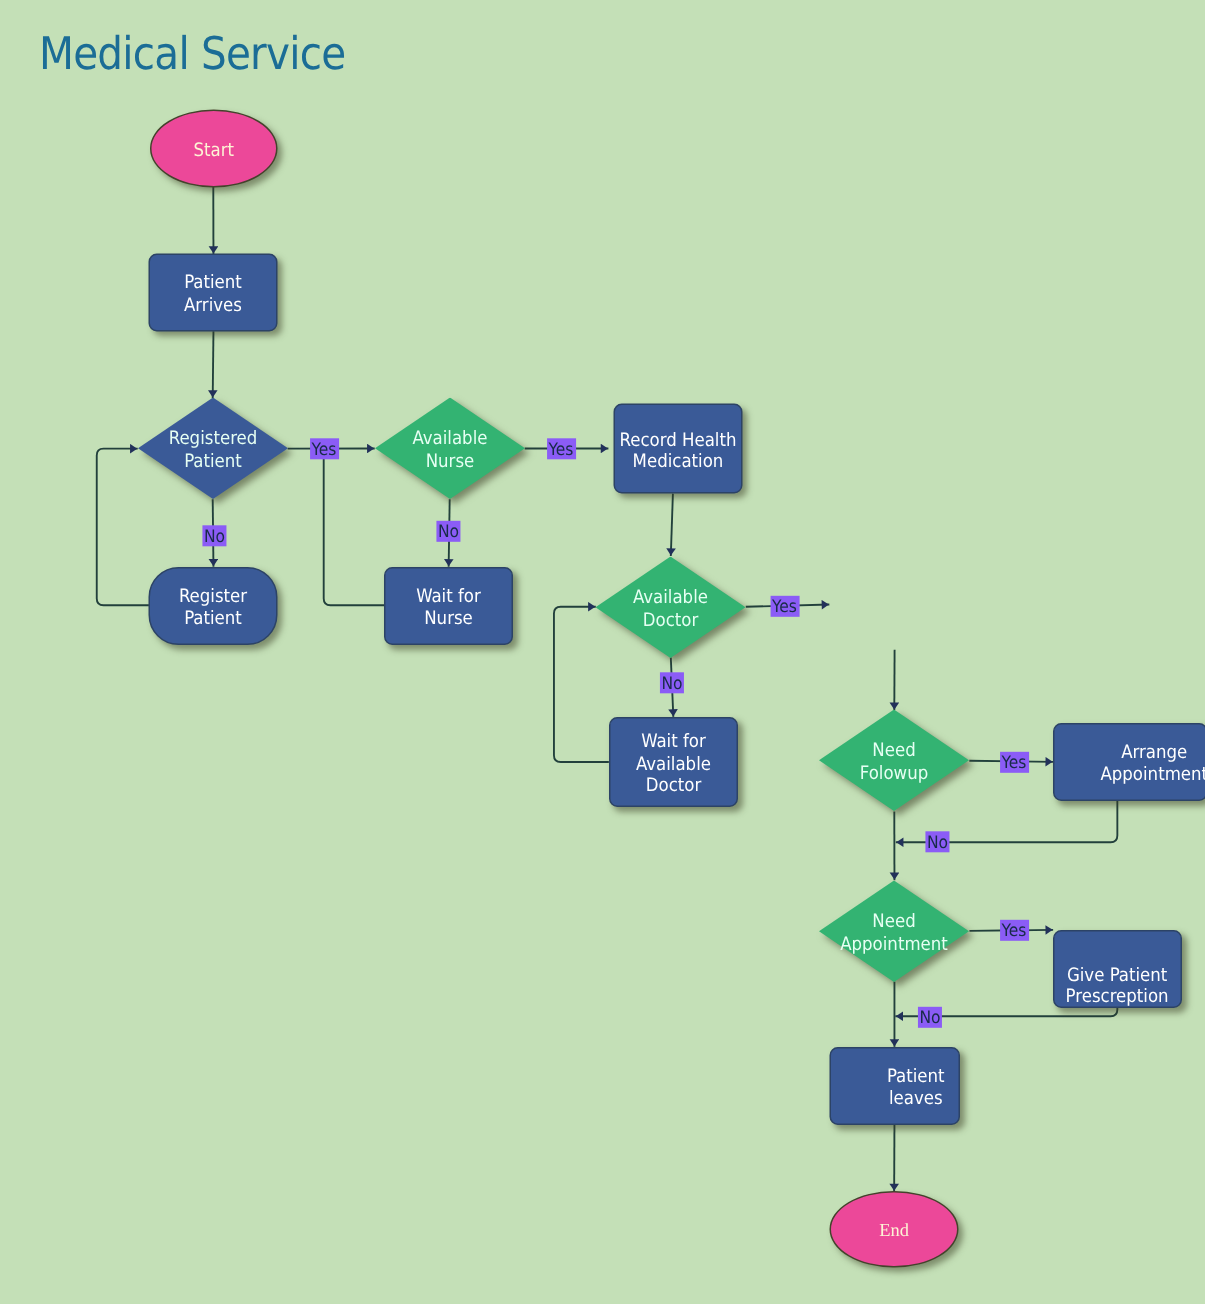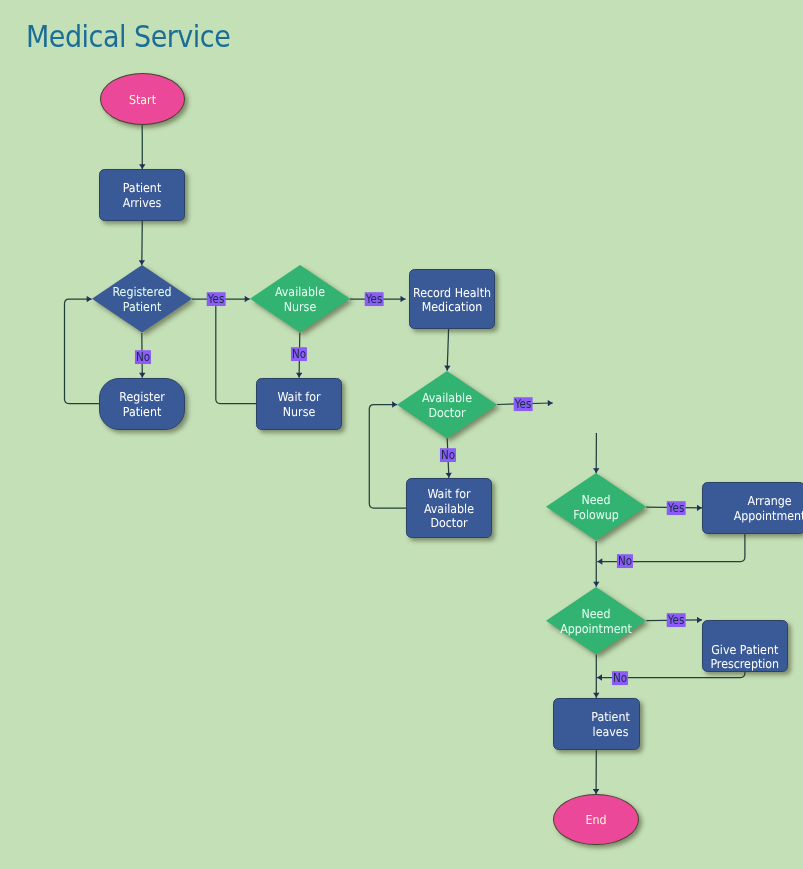--- a/index.html
+++ b/index.html
@@ -163,21 +163,21 @@
       <span>
         <span>Give Patient</span>
         <span>Prescreption</span>
       </span>
     </div>
     <div class="node proc" style="left: 552.8px; top: 697.9px; width: 87px; height: 51.5px; padding-left: 28px;">
       <span>
         <span>Patient leaves</span>
       </span>
     </div>
-    <div class="node term" style="left: 553.1px; top: 794.2px; width: 86px; height: 51.4px;">
+    <div class="node term" style="left: 553.1px; top: 794.2px; width: 86px; height: 51.4px; font-family: Liberation Serif, serif;">
       <span>
         <span>End</span>
       </span>
     </div>
 
     <div class="elabel" style="left: 216.4px; top: 299.1px;"><span>Yes</span></div>
     <div class="elabel" style="left: 142.6px; top: 356.5px;"><span>No</span></div>
     <div class="elabel" style="left: 374.3px; top: 299px;"><span>Yes</span></div>
     <div class="elabel" style="left: 298.6px; top: 353.5px;"><span>No</span></div>
     <div class="elabel" style="left: 523.2px; top: 403.8px;"><span>Yes</span></div>

